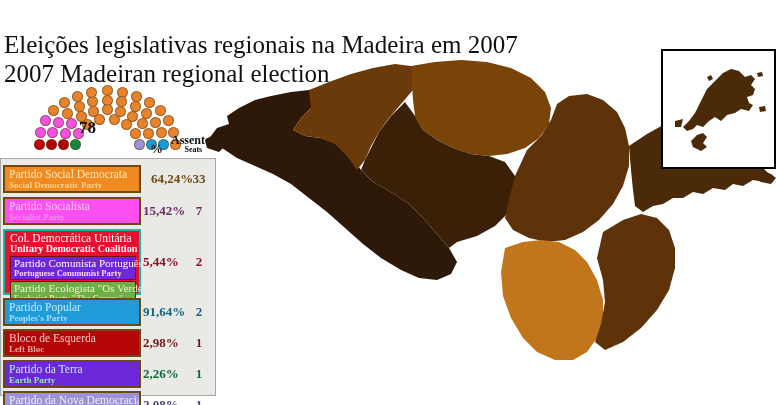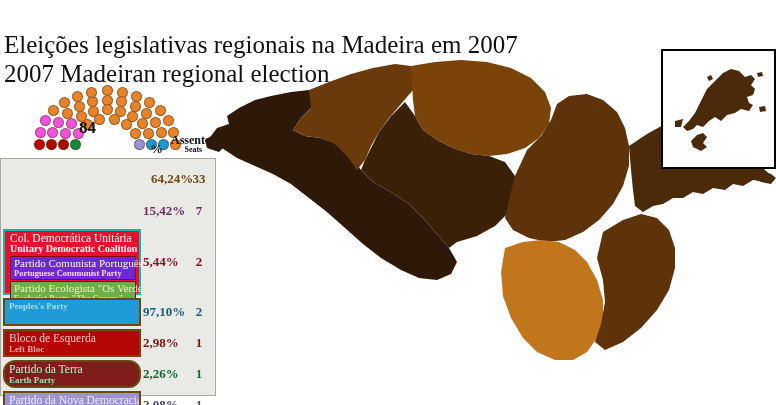--- a/index.html
+++ b/index.html
@@ -279,62 +279,71 @@
       <div class="seat" style="left: 162.766px; top: 47.4868px; background: rgb(232, 130, 43);"></div>
       <div class="seat" style="left: 130.331px; top: 59.6703px; background: rgb(232, 130, 43);"></div>
       <div class="seat" style="left: 143.346px; top: 59.8945px; background: rgb(232, 130, 43);"></div>
       <div class="seat" style="left: 155.592px; top: 59.1948px; background: rgb(232, 130, 43);"></div>
       <div class="seat" style="left: 167.795px; top: 58.6975px; background: rgb(232, 130, 43);"></div>
       <div class="seat" style="left: 169.5px; top: 70.5px; background: rgb(232, 130, 43);"></div>
       <div class="seat" style="left: 157.5px; top: 70.5px; background: rgb(22, 155, 215);"></div>
       <div class="seat" style="left: 145.5px; top: 70.5px; background: rgb(22, 155, 215);"></div>
       <div class="seat" style="left: 133.5px; top: 70.5px; background: rgb(158, 144, 216);"></div>
     </div>
-  <div class="seat-total">84</div>
+  <div class="seat-total">78</div>
 
   <div class="col-head col-head-pct">%</div>
   <div class="col-head col-head-seats">
     <span class="l1">Assentos</span>
     <span class="l2">Seats</span>
   </div>
 
   <div class="legend">
     <div class="legend-inner" id="legend-inner">
+        <div class="swatch" style="position: absolute; left: 0px; top: 4px; height: 28px; background: rgb(239, 138, 34);">
+          <div class="pt" style="color: rgb(253, 232, 180);">Partido Social Democrata</div>
+          <div class="en" style="color: rgb(251, 212, 138);">Social Democratic Party</div>
+        </div>
         <div class="numcell pctcell" style="top: 10px; color: rgb(110, 74, 17); margin-left: 8px;">64,24%</div>
         <div class="numcell seatcell" style="top: 10px; color: rgb(110, 74, 17);">33</div>
+        <div class="swatch" style="position: absolute; left: 0px; top: 36px; height: 28px; background: rgb(255, 79, 240);">
+          <div class="pt" style="color: rgb(249, 201, 244);">Partido Socialista</div>
+          <div class="en" style="color: rgb(238, 143, 230);">Socialist Party</div>
+        </div>
         <div class="numcell pctcell" style="top: 42px; color: rgb(110, 43, 102);">15,42%</div>
         <div class="numcell seatcell" style="top: 42px; color: rgb(110, 43, 102);">7</div>
         <div class="cdu-box" style="top: 68px; height: 66px; background: rgb(232, 17, 45);">
           <div class="cdu-head">
             <div class="pt" style="color: rgb(255, 255, 255);">Col. Democrática Unitária</div>
             <div class="en" style="color: rgb(255, 255, 255);">Unitary Democratic Coalition</div>
           </div>
           <div class="cdu-sub" style="background: #6d28d9;">
             <div class="pt" style="color: rgb(255, 255, 255);">Partido Comunista Português</div>
             <div class="en" style="color: rgb(255, 217, 217);">Portuguese Communist Party</div>
           </div>
           <div class="cdu-sub" style="background: rgb(110, 174, 70);">
             <div class="pt" style="color: rgb(234, 244, 201);">Partido Ecologista "Os Verdes"</div>
             <div class="en" style="color: rgb(213, 235, 160);">Ecologist Party "The Greens"</div>
           </div>
         </div>
         <div class="numcell pctcell" style="top: 93px; color: rgb(142, 16, 32);">5,44%</div>
         <div class="numcell seatcell" style="top: 93px; color: rgb(142, 16, 32);">2</div>
         <div class="swatch" style="position: absolute; left: 0px; top: 137px; height: 28px; background: rgb(31, 155, 216);">
+          <div class="pt" style="color: rgb(203, 235, 251);">Partido Popular</div>
           <div class="en" style="color: rgb(169, 220, 247);">Peoples's Party</div>
         </div>
-        <div class="numcell pctcell" style="top: 143px; color: rgb(20, 97, 127);">97,10%</div>
+        <div class="numcell pctcell" style="top: 143px; color: rgb(20, 97, 127);">91,64%</div>
         <div class="numcell seatcell" style="top: 143px; color: rgb(20, 97, 127);">2</div>
         <div class="swatch" style="position: absolute; left: 0px; top: 168px; height: 28px; background: rgb(181, 6, 6);">
           <div class="pt" style="color: rgb(245, 200, 200);">Bloco de Esquerda</div>
           <div class="en" style="color: rgb(237, 163, 163);">Left Bloc</div>
         </div>
         <div class="numcell pctcell" style="top: 174px; color: rgb(122, 20, 20);">2,98%</div>
         <div class="numcell seatcell" style="top: 174px; color: rgb(122, 20, 20);">1</div>
-        <div class="swatch" style="position: absolute; left: 0px; top: 199px; height: 28px; background: #7f1d1d; border-radius: 12px;">
+        <div class="swatch" style="position: absolute; left: 0px; top: 199px; height: 28px; background: #6d28d9;">
           <div class="pt" style="color: rgb(190, 240, 210);">Partido da Terra</div>
           <div class="en" style="color: rgb(146, 227, 179);">Earth Party</div>
         </div>
         <div class="numcell pctcell" style="top: 205px; color: rgb(14, 107, 55);">2,26%</div>
         <div class="numcell seatcell" style="top: 205px; color: rgb(14, 107, 55);">1</div>
         <div class="swatch" style="position: absolute; left: 0px; top: 230px; height: 28px; background: rgb(158, 146, 214);">
           <div class="pt" style="color: rgb(239, 236, 250);">Partido da Nova Democracia</div>
         </div>
         <div class="numcell pctcell" style="top: 236px; color: rgb(78, 68, 112);">2,08%</div>
         <div class="numcell seatcell" style="top: 236px; color: rgb(78, 68, 112);">1</div>

